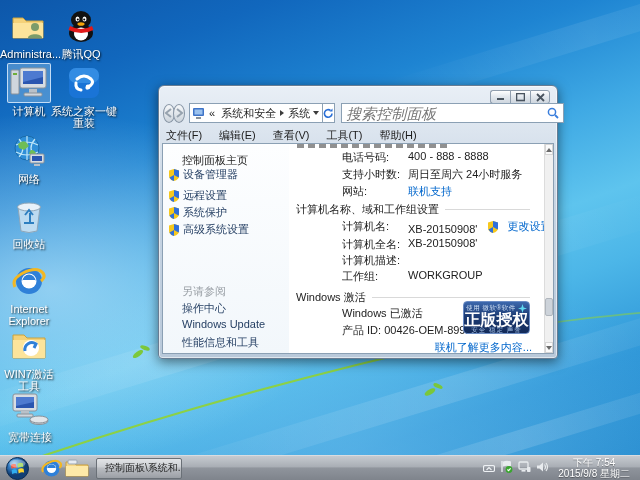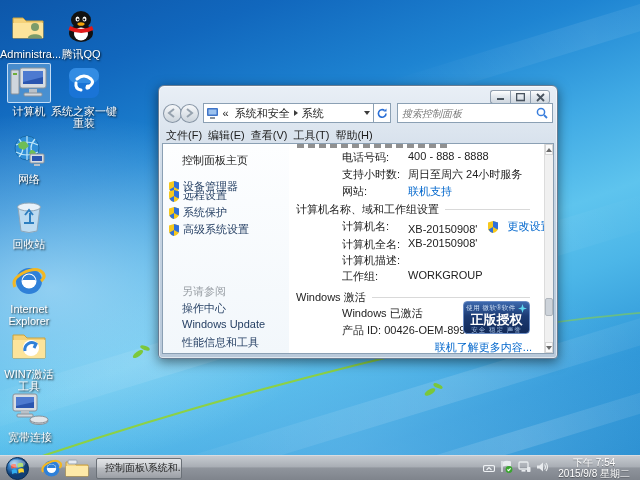--- a/index.html
+++ b/index.html
@@ -44,25 +44,25 @@
   .navcircle + .navcircle { margin-left:-2px;}
   .addressbar { margin-left:4px; height:20px; width:174px; background:#fff; border:1px solid #8ba0b4;
     display:flex; align-items:center; font-size:11px; color:#1c1c1c; padding:0 3px; position:relative;}
   .addressbar .crumb { padding:0 3px; white-space:nowrap;}
   .tri-right { width:0; height:0; border-left:4px solid #3c3c3c; border-top:3px solid transparent; border-bottom:3px solid transparent; margin:0 1px;}
   .tri-down { width:0; height:0; border-top:4px solid #3c3c3c; border-left:3px solid transparent; border-right:3px solid transparent; margin-left:auto;}
   .refresh-btn { height:20px; width:17px; background:#fff; border:1px solid #8ba0b4; border-left:none;
     display:flex; align-items:center; justify-content:center;}
   .searchbox { margin-left:6px; height:20px; flex:1; background:#fff; border:1px solid #8ba0b4;
     display:flex; align-items:center; padding:0 4px;}
-  .searchbox input { border:none; outline:none; flex:1; font-size:10px; font-style:italic; color:#777;
+  .searchbox input { border:none; outline:none; flex:1; font-size:15px; font-style:italic; color:#777;
     font-family:"Liberation Sans",sans-serif; background:transparent; min-width:0;}
   .searchbox input::placeholder { color:#777; font-style:italic;}
 
-  .menubar { position:absolute; left:7px; top:41px; height:16px; display:flex; gap:6px; font-size:11px; color:#1c1c1c; align-items:center;}
+  .menubar { position:absolute; left:7px; top:41px; height:16px; display:flex; gap:17px; font-size:11px; color:#1c1c1c; align-items:center;}
 
   .win-body { position:absolute; left:3px; right:3px; top:57px; bottom:4px; background:#fff;
     border:1px solid #8ba0b4; display:flex; overflow:hidden;}
   .sidebar { width:126px; background:linear-gradient(#fdfeff,#f2f7fb); position:relative; font-size:11px; flex:none;}
   .sb-home { position:absolute; left:19px; top:9px; color:#1c1c1c; cursor:pointer;}
   .sb-task { position:absolute; left:6px; display:flex; align-items:center; gap:4px; color:#1f3a5f; cursor:pointer;}
   .sb-gray { position:absolute; left:19px; color:#9aa0a6;}
   .sb-link { position:absolute; left:19px; color:#1f3a5f; cursor:pointer;}
 
   .main { flex:1; position:relative; font-size:11px; color:#1c1c1c;}
@@ -73,21 +73,21 @@
   .row .rv { position:absolute; left:119px; white-space:nowrap;}
   .sec-h { position:absolute; left:7px; right:14px; display:flex; align-items:center; white-space:nowrap; color:#1c1c1c;}
   .sec-h::after { content:""; flex:1; height:1px; background:#d9d9d9; margin-left:6px;}
   a.link { color:#0066cc; text-decoration:none; cursor:pointer;}
   .chg { display:inline-flex; align-items:center; gap:9px; margin-left:8px;}
 
   .badge { position:absolute; right:14px; top:157px; width:67px; height:33px; border-radius:4px;
     background:linear-gradient(#3c68ad,#1c3b74 45%,#122a59); border:1px solid #6b8cc4; color:#cfe0f5;
     text-align:center; padding-top:2px; cursor:pointer;}
   .badge .b1 { font-size:6.5px; letter-spacing:.5px; display:flex; justify-content:center; align-items:center; gap:2px;}
-  .badge .b2 { font-size:13px; font-weight:bold; color:#fff; line-height:13px;}
+  .badge .b2 { font-size:16px; font-weight:bold; color:#fff; line-height:13px;}
   .badge .b3 { font-size:6.5px; letter-spacing:1px; color:#a8c4e8;}
   .morelink { position:absolute; right:12px; top:196px; font-size:11px;}
 
   .vscroll { width:9px; flex:none; background:#f0f0f0; border-left:1px solid #dcdcdc; position:relative;}
   .vs-btn { position:absolute; left:0; width:8px; height:11px; background:#fafafa; border:1px solid #d5d5d5;
     display:flex; align-items:center; justify-content:center;}
   .vs-up { top:0;} .vs-down { bottom:0;}
   .vs-thumb { position:absolute; left:0; top:154px; width:8px; height:18px; background:#cdd3da; border:1px solid #b0b6bd; border-radius:2px;}
   .tri-up-s { width:0;height:0;border-bottom:4px solid #6a6a6a;border-left:3px solid transparent;border-right:3px solid transparent;}
   .tri-dn-s { width:0;height:0;border-top:4px solid #6a6a6a;border-left:3px solid transparent;border-right:3px solid transparent;}
@@ -311,21 +311,21 @@
     <span>查看(V)</span>
     <span>工具(T)</span>
     <span>帮助(H)</span>
   </div>
 
   <div class="win-body">
 
     <div class="sidebar">
       <div class="sb-home">控制面板主页</div>
 
-      <div class="sb-task" style="top:35px;">
+      <div class="sb-task" style="top:23px;">
         <svg width="10" height="12">
             <path d="M5 0 L10 1.5 V7 Q10 10.5 5 12 Q0 10.5 0 7 V1.5 Z" fill="#f6c81e"></path>
             <path d="M5 0 L10 1.5 V7 Q10 8 9.5 8.6 L5 6 V0 Z" fill="#2f6fdb"></path>
             <path d="M5 6 L0.5 8.6 Q1.5 11 5 12 Z" fill="#2f6fdb"></path>
           </svg>
         <span>设备管理器</span>
       </div>
       <div class="sb-task" style="top:44px;">
         <svg width="10" height="12">
             <path d="M5 0 L10 1.5 V7 Q10 10.5 5 12 Q0 10.5 0 7 V1.5 Z" fill="#f6c81e"></path>

